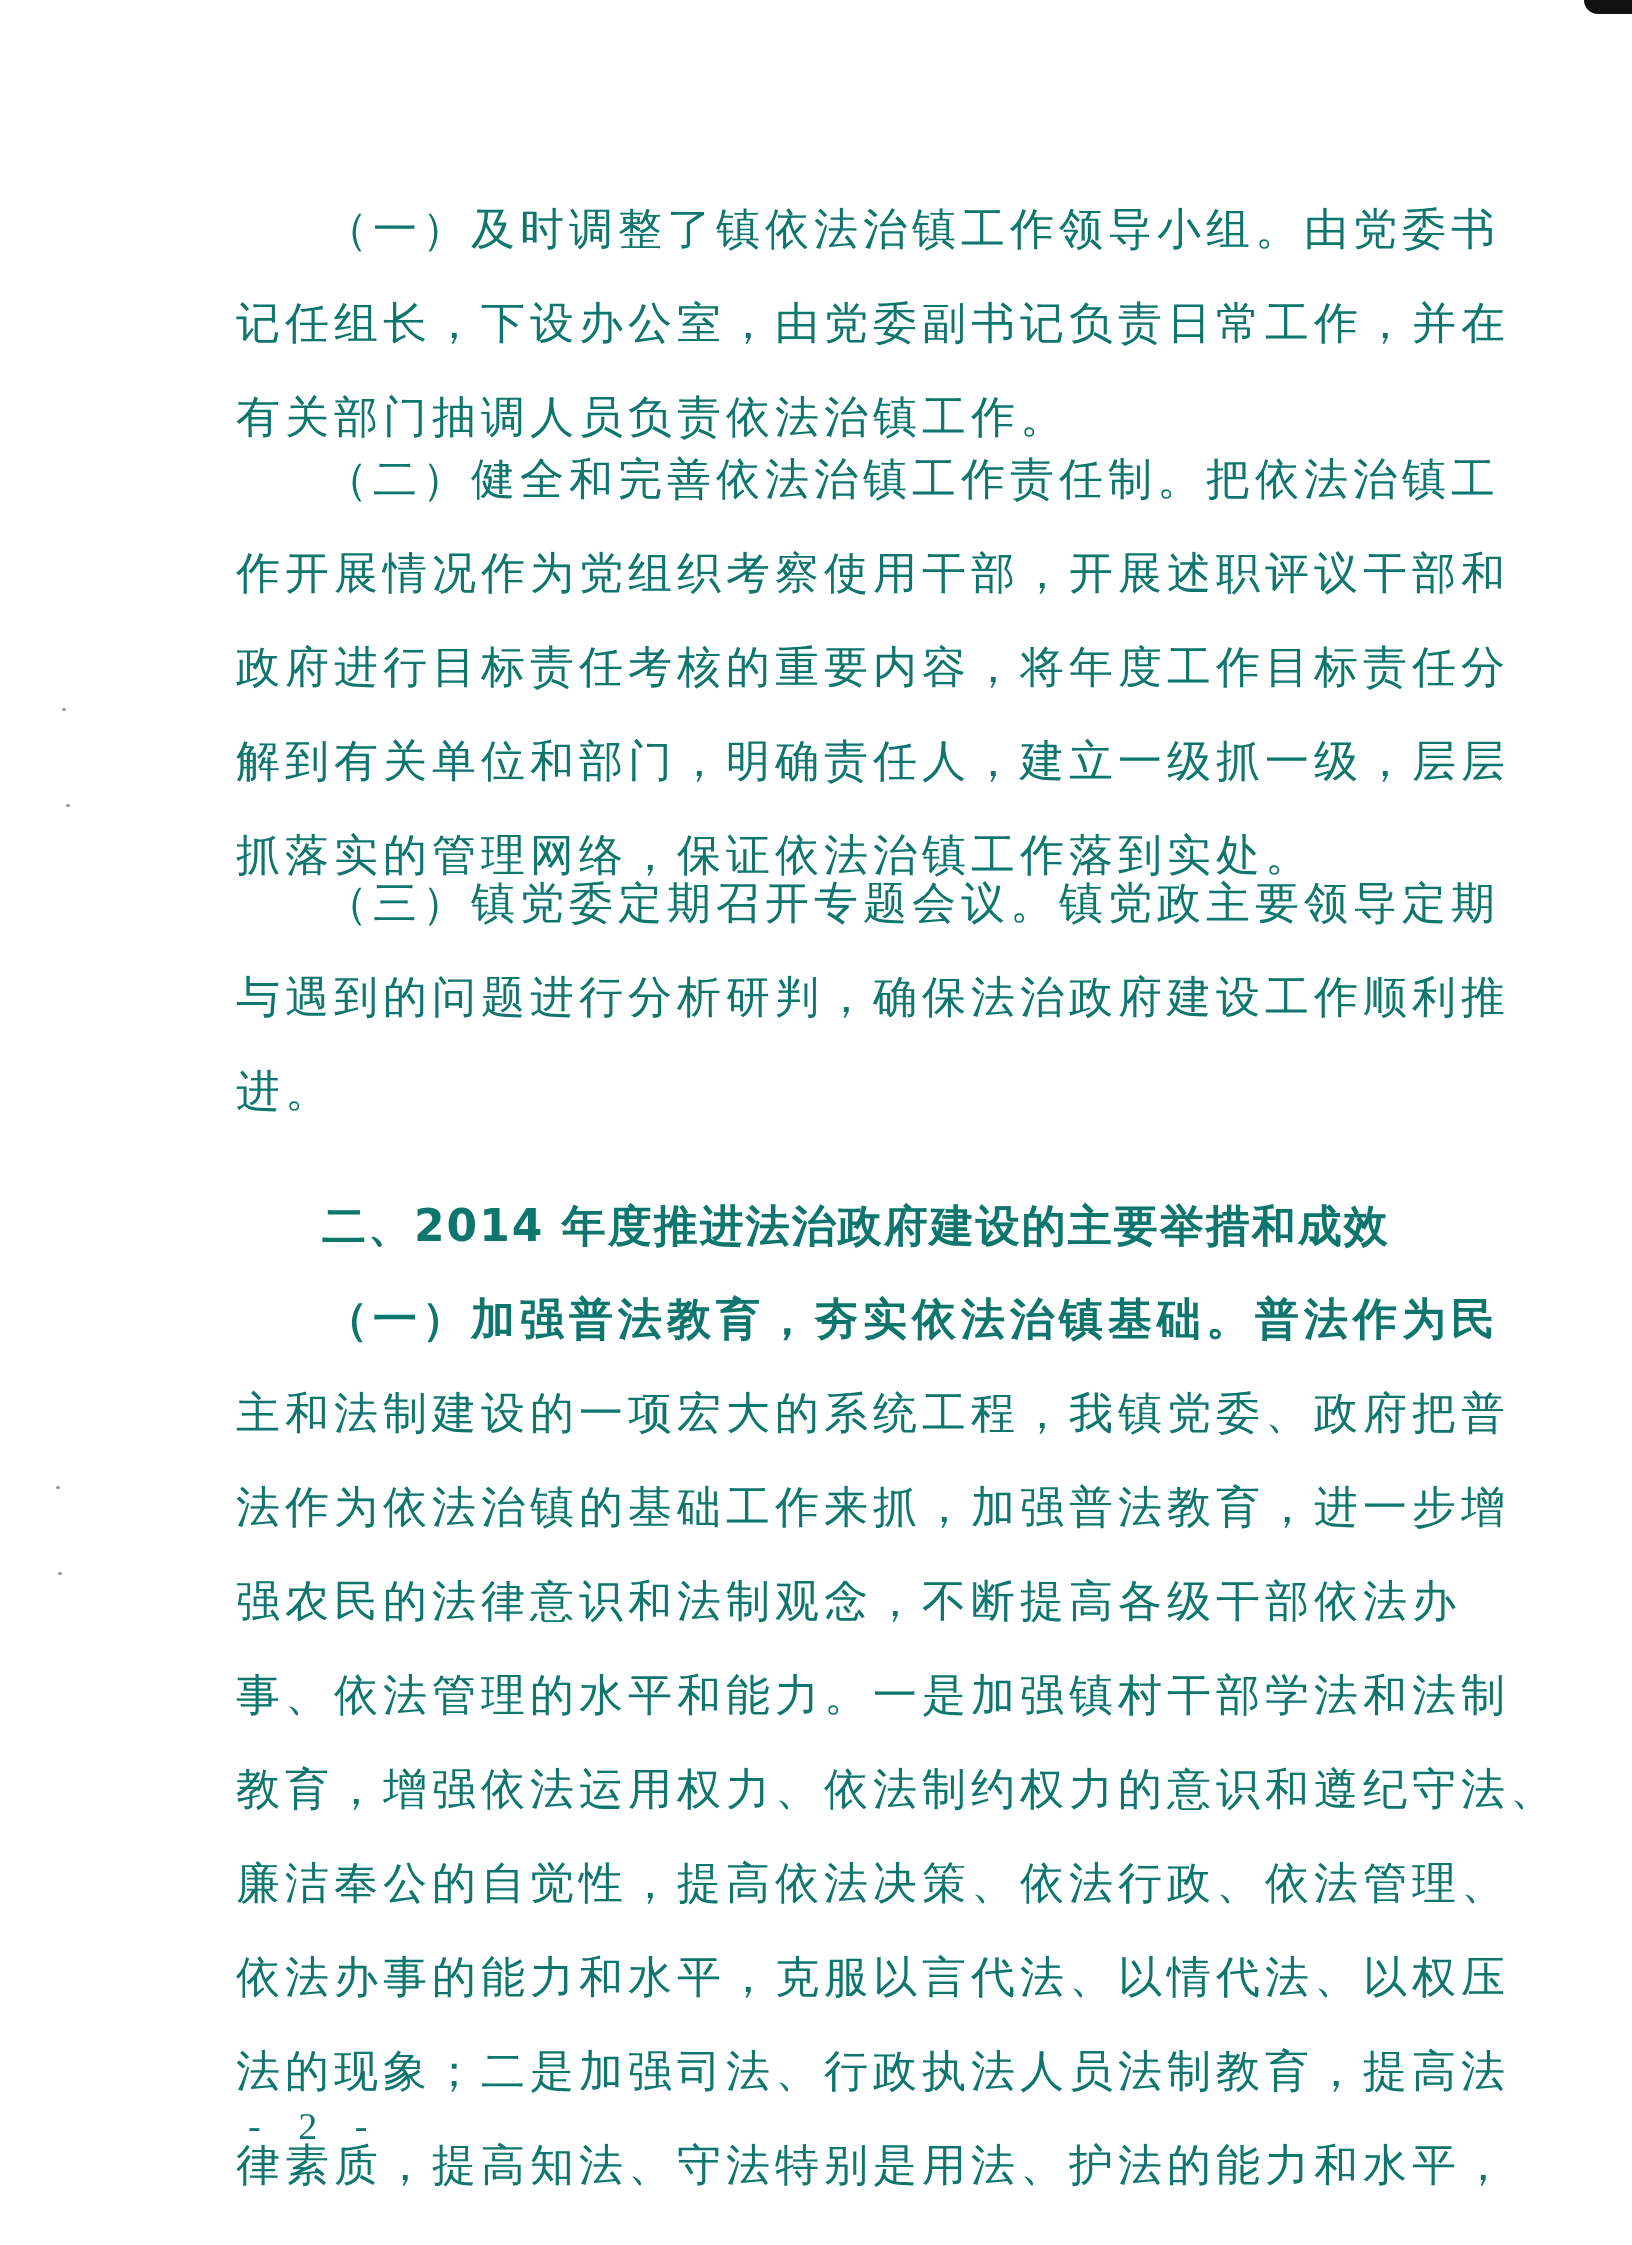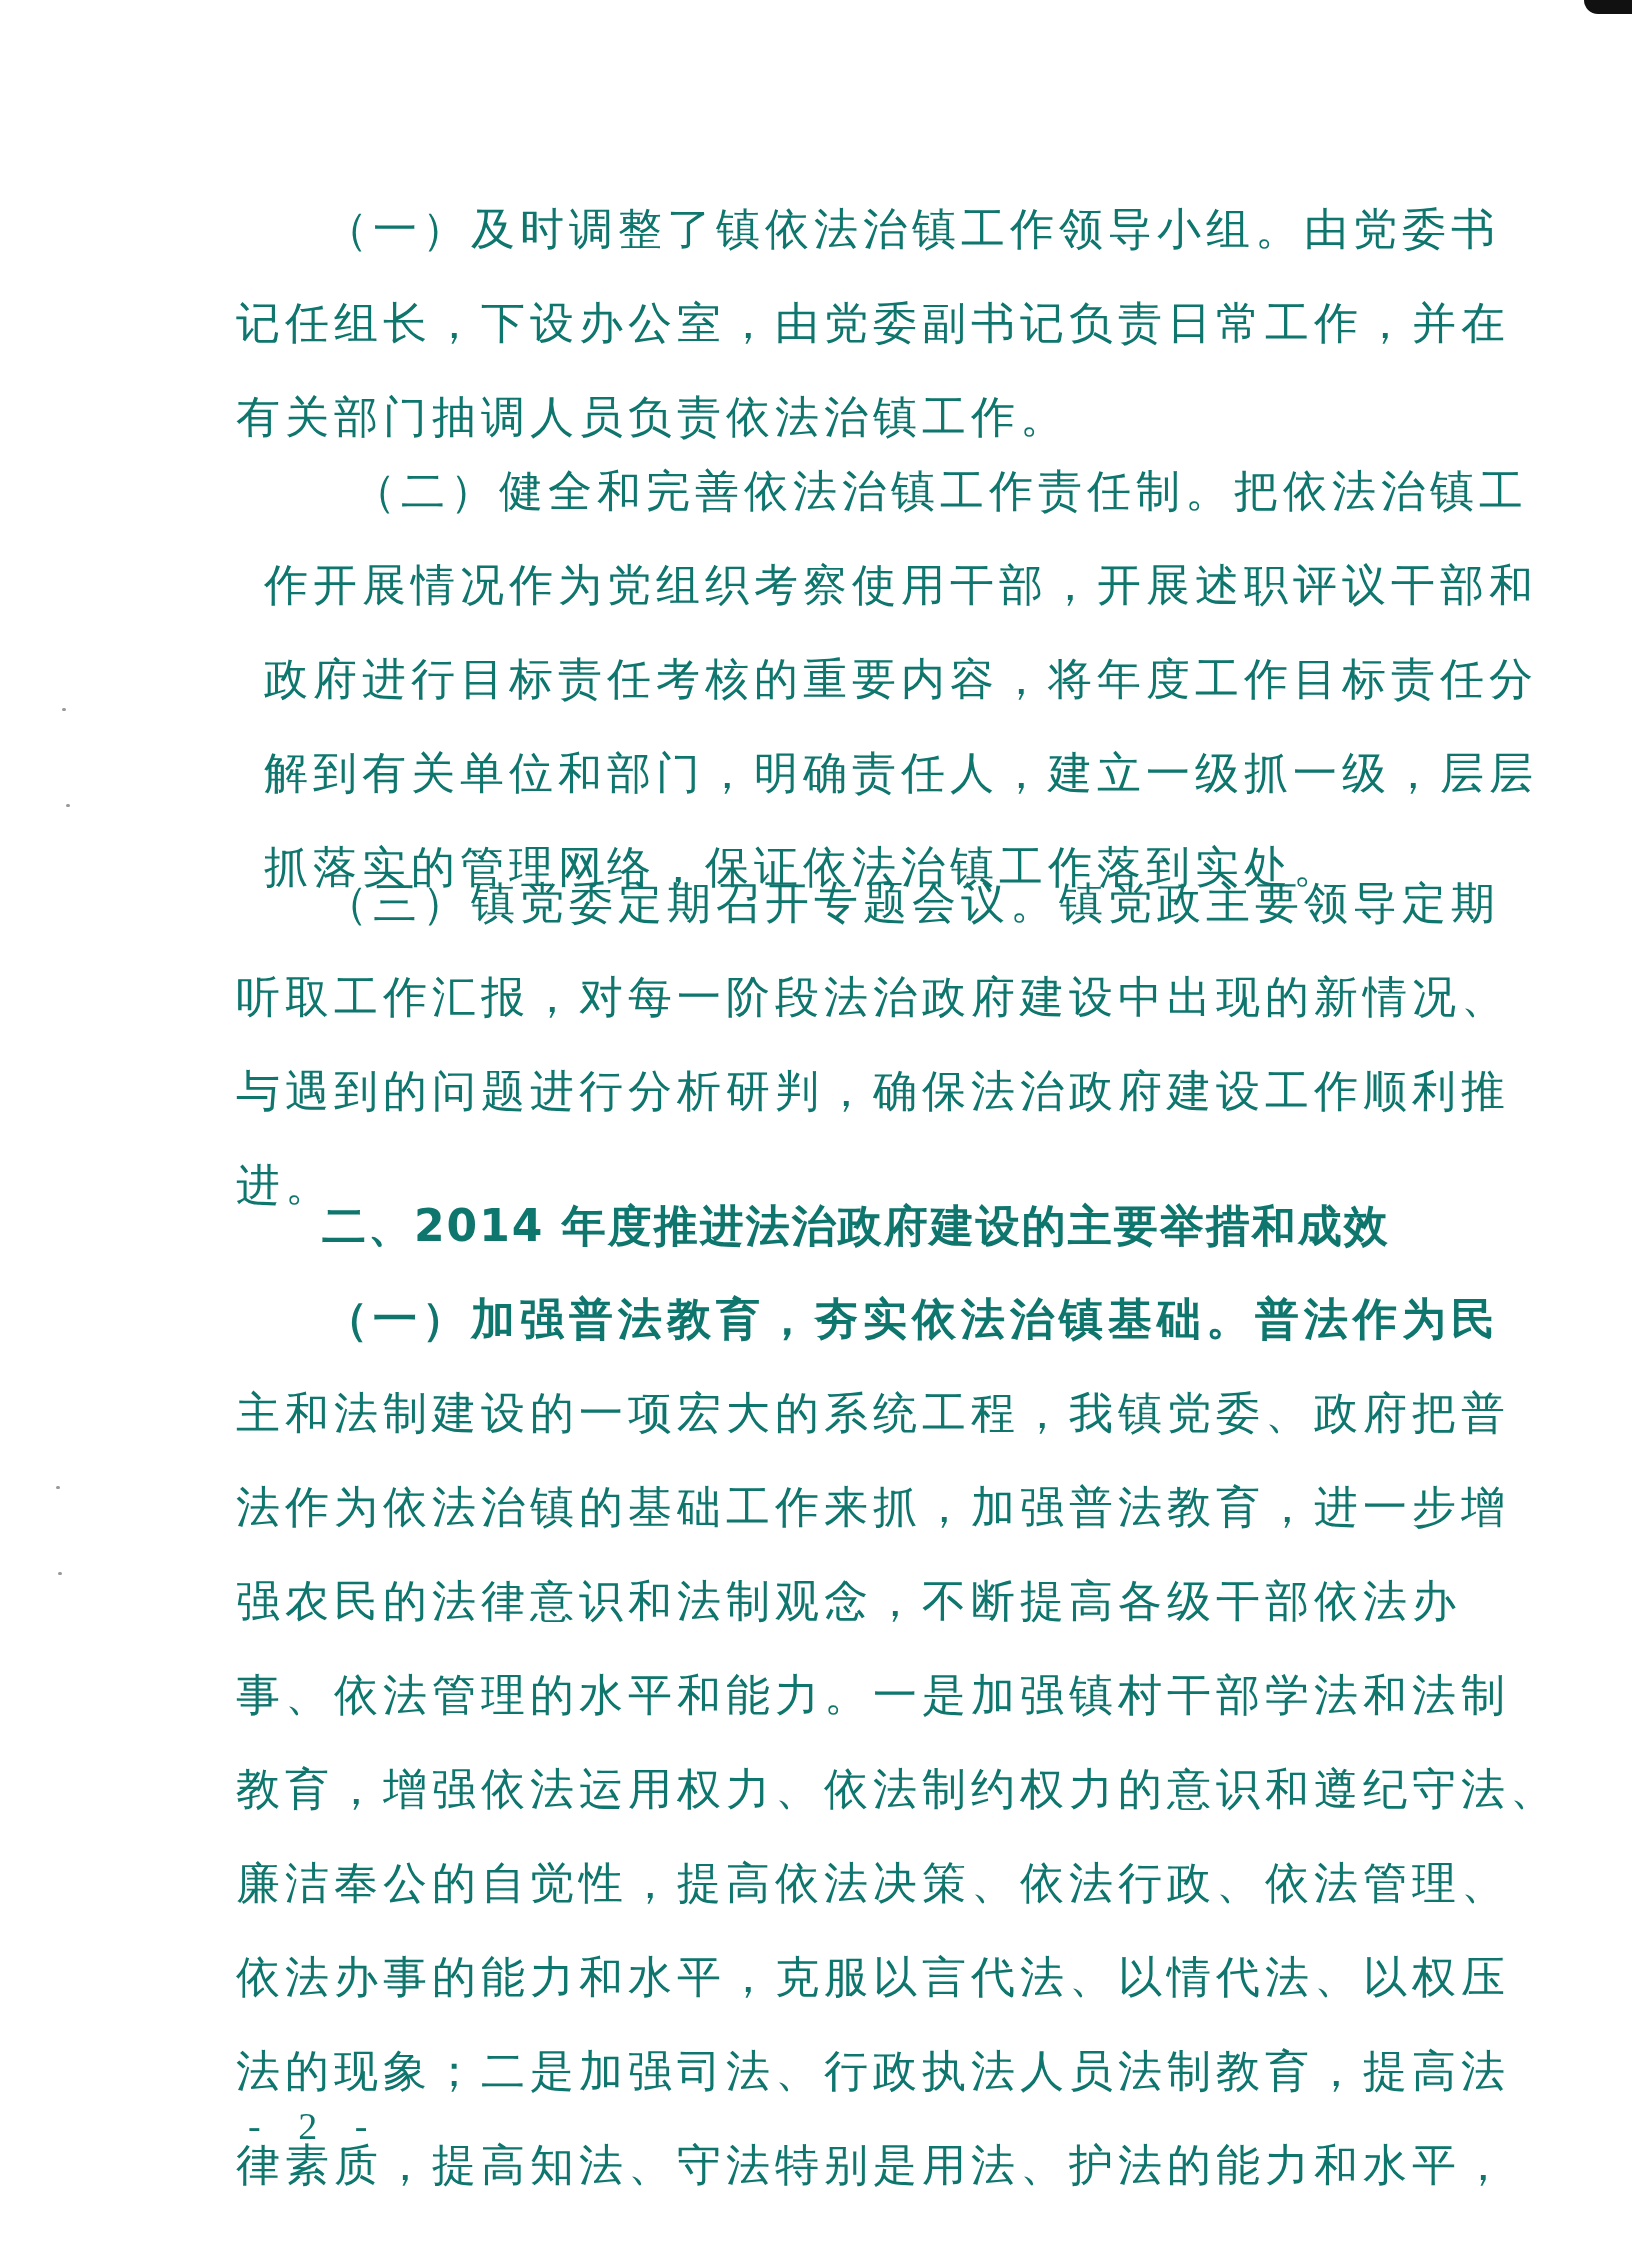--- a/index.html
+++ b/index.html
@@ -38,31 +38,30 @@
   <div class="speck" style="left:66px;top:804px;"></div>
   <div class="speck" style="left:56px;top:1486px;"></div>
   <div class="speck" style="left:58px;top:1572px;"></div>
 
   <div class="text-block" style="top:182px;">
     <span class="line" style="padding-left:88px;">（一）及时调整了镇依法治镇工作领导小组。由党委书</span>
     <span class="line">记任组长，下设办公室，由党委副书记负责日常工作，并在</span>
     <span class="line">有关部门抽调人员负责依法治镇工作。</span>
   </div>
 
-  <div class="text-block" style="top:444px;margin-left:28px;">
+  <div class="text-block" style="top:432px;">
     <span class="line" style="padding-left:88px;">（二）健全和完善依法治镇工作责任制。把依法治镇工</span>
     <span class="line">作开展情况作为党组织考察使用干部，开展述职评议干部和</span>
     <span class="line">政府进行目标责任考核的重要内容，将年度工作目标责任分</span>
     <span class="line">解到有关单位和部门，明确责任人，建立一级抓一级，层层</span>
     <span class="line">抓落实的管理网络，保证依法治镇工作落到实处。</span>
   </div>
 
   <div class="text-block" style="top:856px;">
     <span class="line" style="padding-left:88px;">（三）镇党委定期召开专题会议。镇党政主要领导定期</span>
-    <span class="line">听取工作汇报，对每一阶段法治政府建设中出现的新情况、</span>
     <span class="line">与遇到的问题进行分析研判，确保法治政府建设工作顺利推</span>
     <span class="line">进。</span>
   </div>
 
   <div class="heading">二、2014 年度推进法治政府建设的主要举措和成效</div>
 
   <div class="text-block" style="top:1272px;">
     <span class="line" style="padding-left:88px;font-weight:bold;">（一）加强普法教育，夯实依法治镇基础。普法作为民</span>
     <span class="line">主和法制建设的一项宏大的系统工程，我镇党委、政府把普</span>
     <span class="line">法作为依法治镇的基础工作来抓，加强普法教育，进一步增</span>

